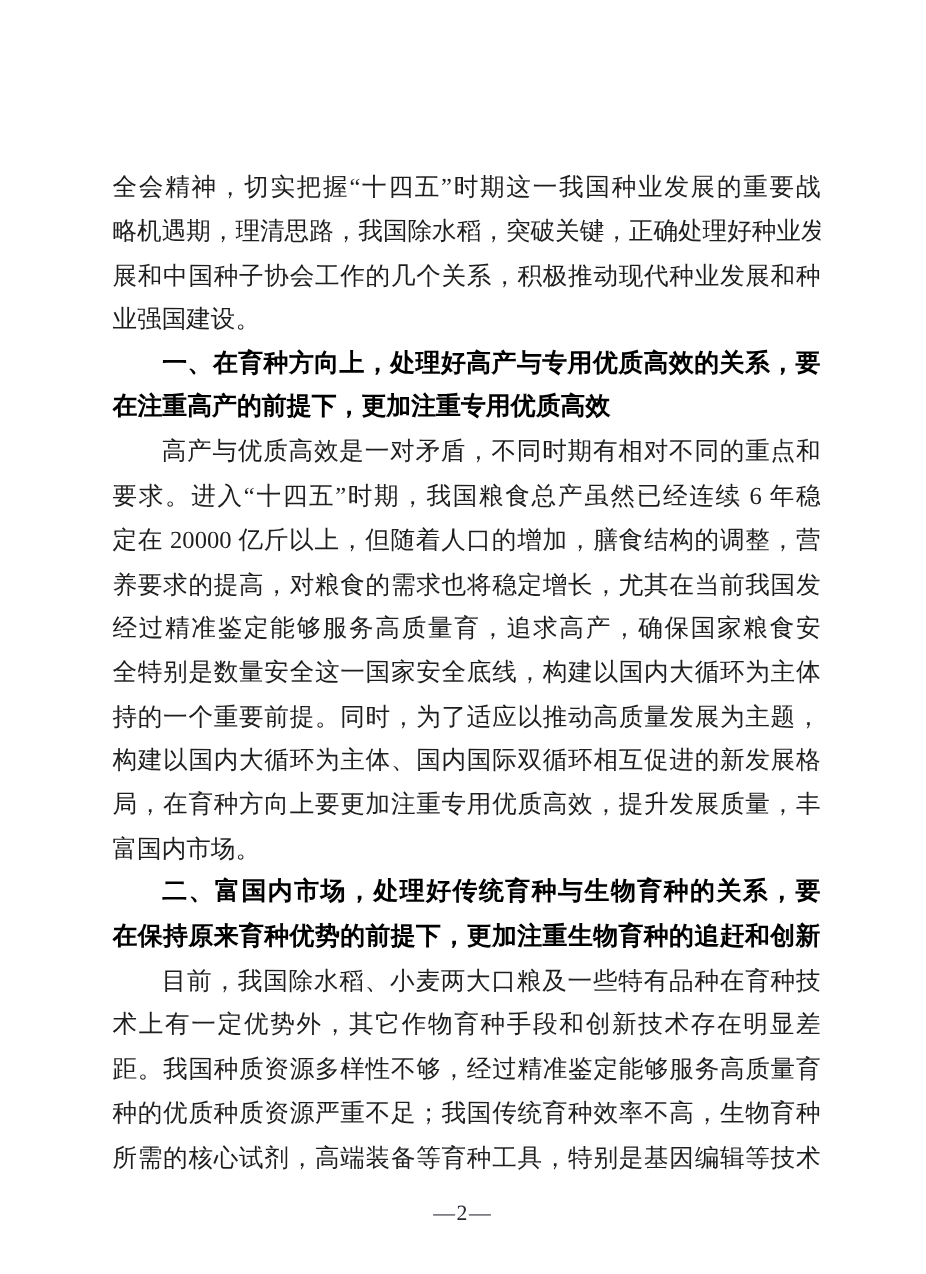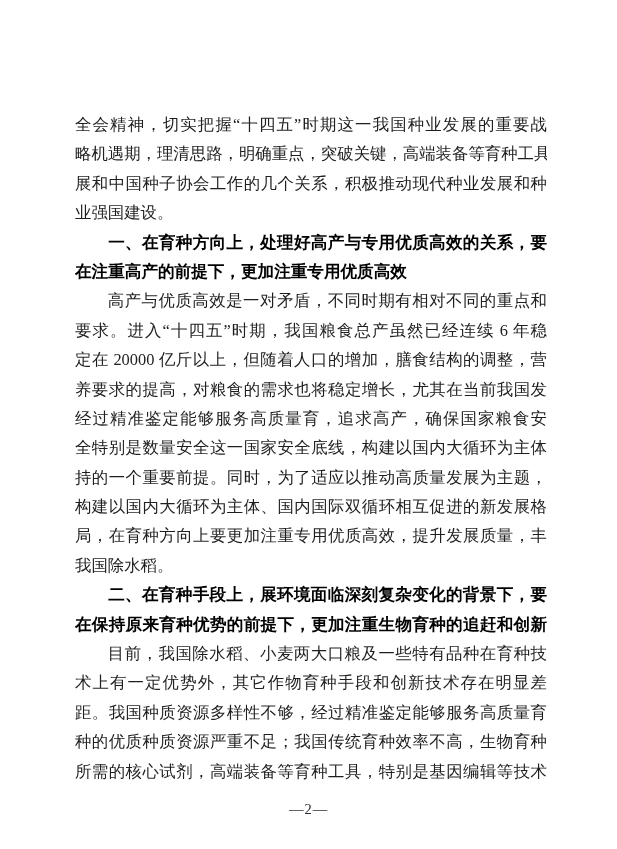--- a/index.html
+++ b/index.html
@@ -33,21 +33,21 @@
     color: #1e1e1e;
   }
   .line.no-just {
     text-align: center;
     text-align-last: left;
   }
   .line.indent {
     text-indent: 2em;
   }
   .line.heading {
-    font-family: Liberation Sans, sans-serif;
+    font-family: Liberation Mono, monospace;
     font-weight: 700;
     color: #000000;
     font-size: 16.6px;
   }
   .footer {
     position: absolute;
     top: 800px;
     left: 0;
     width: 100%;
     text-align: center;
@@ -59,36 +59,36 @@
     letter-spacing: 1px;
   }
 </style>
 </head>
 <body>
 
 <div class="page">
 
   <div class="text-block">
       <div class="line">全会精神，切实把握“十四五”时期这一我国种业发展的重要战</div>
-      <div class="line">略机遇期，理清思路，明确重点，突破关键，高端装备等育种工具</div>
+      <div class="line">略机遇期，理清思路，我国除水稻，突破关键，正确处理好种业发</div>
       <div class="line">展和中国种子协会工作的几个关系，积极推动现代种业发展和种</div>
       <div class="line no-just">业强国建设。</div>
       <div class="line heading indent">一、在育种方向上，处理好高产与专用优质高效的关系，要</div>
       <div class="line heading no-just">在注重高产的前提下，更加注重专用优质高效</div>
       <div class="line indent">高产与优质高效是一对矛盾，不同时期有相对不同的重点和</div>
       <div class="line">要求。进入“十四五”时期，我国粮食总产虽然已经连续 6 年稳</div>
       <div class="line">定在 20000 亿斤以上，但随着人口的增加，膳食结构的调整，营</div>
       <div class="line">养要求的提高，对粮食的需求也将稳定增长，尤其在当前我国发</div>
       <div class="line">经过精准鉴定能够服务高质量育，追求高产，确保国家粮食安</div>
       <div class="line">全特别是数量安全这一国家安全底线，构建以国内大循环为主体</div>
       <div class="line">持的一个重要前提。同时，为了适应以推动高质量发展为主题，</div>
       <div class="line">构建以国内大循环为主体、国内国际双循环相互促进的新发展格</div>
       <div class="line">局，在育种方向上要更加注重专用优质高效，提升发展质量，丰</div>
-      <div class="line no-just">我国除水稻。</div>
-      <div class="line heading indent">二、在育种手段上，展环境面临深刻复杂变化的背景下，要</div>
+      <div class="line no-just">富国内市场。</div>
+      <div class="line heading indent">二、富国内市场，处理好传统育种与生物育种的关系，要</div>
       <div class="line heading">在保持原来育种优势的前提下，更加注重生物育种的追赶和创新</div>
       <div class="line indent">目前，我国除水稻、小麦两大口粮及一些特有品种在育种技</div>
       <div class="line">术上有一定优势外，其它作物育种手段和创新技术存在明显差</div>
       <div class="line">距。我国种质资源多样性不够，经过精准鉴定能够服务高质量育</div>
       <div class="line">种的优质种质资源严重不足；我国传统育种效率不高，生物育种</div>
       <div class="line">所需的核心试剂，高端装备等育种工具，特别是基因编辑等技术</div>
     </div>
 
   <div class="footer">
     <span class="page-number">—2—</span>

